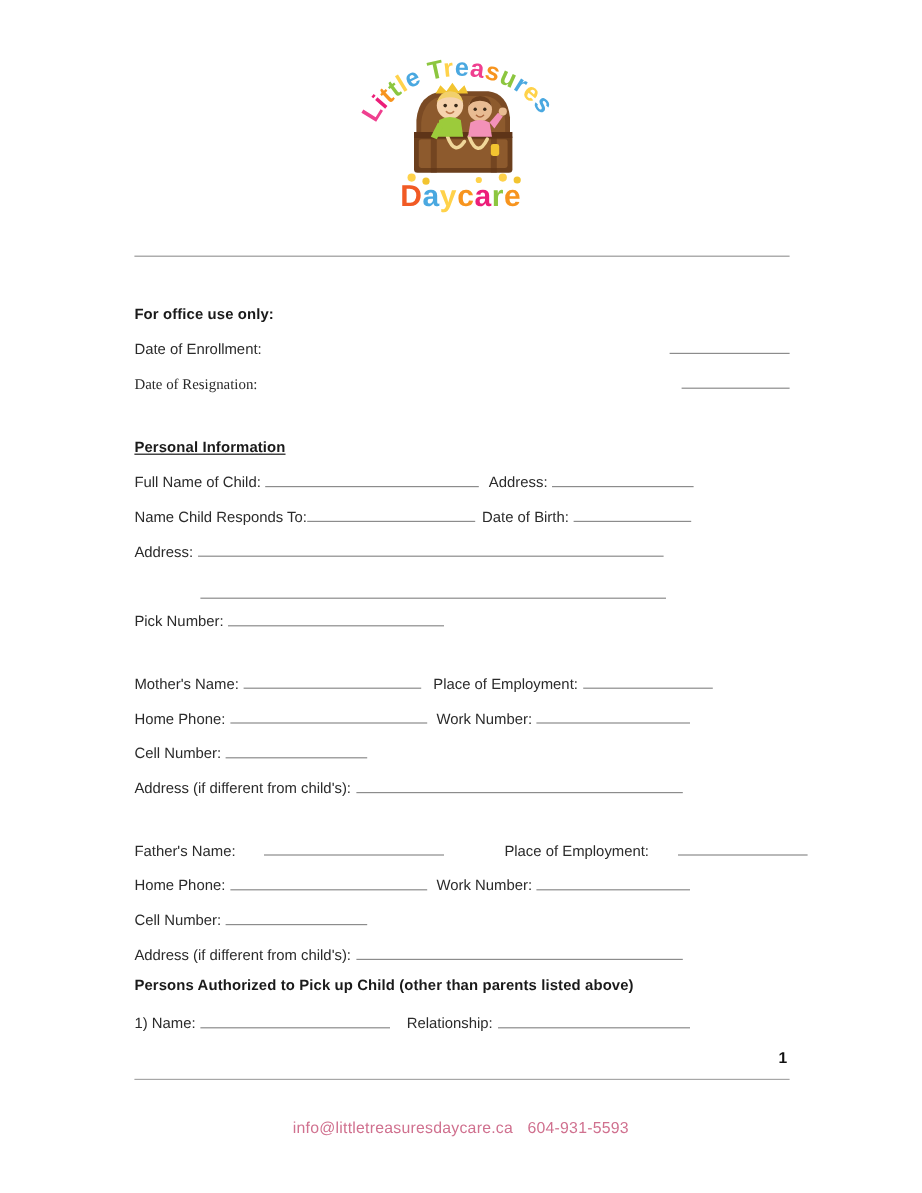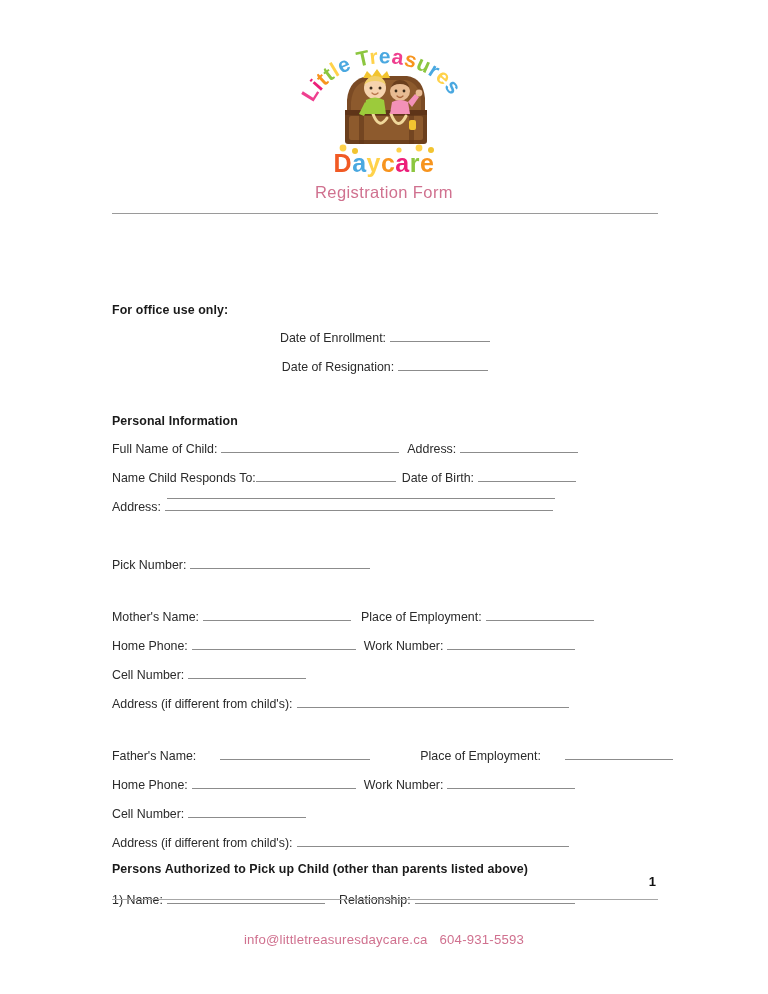--- a/index.html
+++ b/index.html
@@ -64,34 +64,34 @@
     position: absolute;
     left: 112px;
     width: 546px;
     display: flex;
     align-items: baseline;
     font-size: 12.4px;
     color: #2b2b2b;
     white-space: nowrap;
   }
   .row.bold { font-weight: bold; color: #1a1a1a; letter-spacing: .1px; }
-  .lbl { flex: none; margin-top: 48px; }
+  .lbl { flex: none; }
   .blank {
     display: inline-block;
     flex: none;
     border-bottom: 1.1px solid #ararara;
     border-bottom: 1.1px solid #8c8c8c;
     height: 11px;
     margin-left: 4px;
   }
   .spacer { flex: none; }
 
   
   .row.right {
-    justify-content: center;
+    justify-content: space-between;
   }
 
   
   .page-num {
     position: absolute;
     right: 112px;
     top: 874px;
     font-size: 13px;
     font-weight: bold;
     color: #111;
@@ -179,38 +179,37 @@
         <path d="M 109,64 l 7,-8 l 4,3 l -7,10 z" fill="#f391b8"></path>
         <circle cx="120" cy="55" r="3.4" fill="#e8bb92"></circle>
       </g>
 
       <text x="85" y="134" text-anchor="middle" font-family="Liberation Sans, sans-serif" font-size="25" font-weight="bold" letter-spacing="0.5">
         <tspan fill="#f15a24">D</tspan><tspan fill="#4aa8e0">a</tspan><tspan fill="#ffd24a">y</tspan><tspan fill="#f7941e">c</tspan><tspan fill="#ec1e79">a</tspan><tspan fill="#8cc63f">r</tspan><tspan fill="#f7941e">e</tspan>
       </text>
     </svg>
   </div>
 
-  <div class="form-title">Registration Form</div>
   <div class="rule-top"></div>
 
   <div class="row bold" style="top:255px;">
     <span class="lbl">For office use only:</span>
   </div>
 
   <div class="row right" style="top:283px;">
     <span class="lbl">Date of Enrollment:</span>
     <span class="blank" style="width:100px;"></span>
   </div>
 
-  <div class="row right" style="top:312px;">
+  <div class="row right" style="top:312px;font-family:Liberation Serif, serif;">
     <span class="lbl">Date of Resignation:</span>
     <span class="blank" style="width:90px;"></span>
   </div>
 
-  <div class="row bold" style="top:366px;">
+  <div class="row bold" style="top:366px;text-decoration:underline;">
     <span class="lbl">Personal Information</span>
   </div>
 
   <div class="row" style="top:394px;">
     <span class="lbl">Full Name of Child:</span>
     <span class="blank" style="width:178px;"></span>
     <span class="spacer" style="width:8px;"></span>
     <span class="lbl">Address:</span>
     <span class="blank" style="width:118px;"></span>
   </div>

